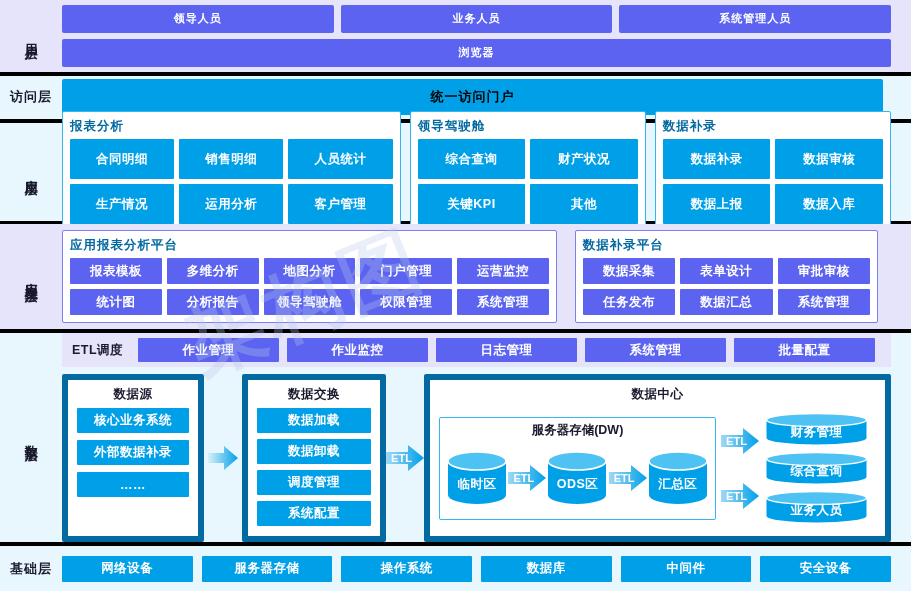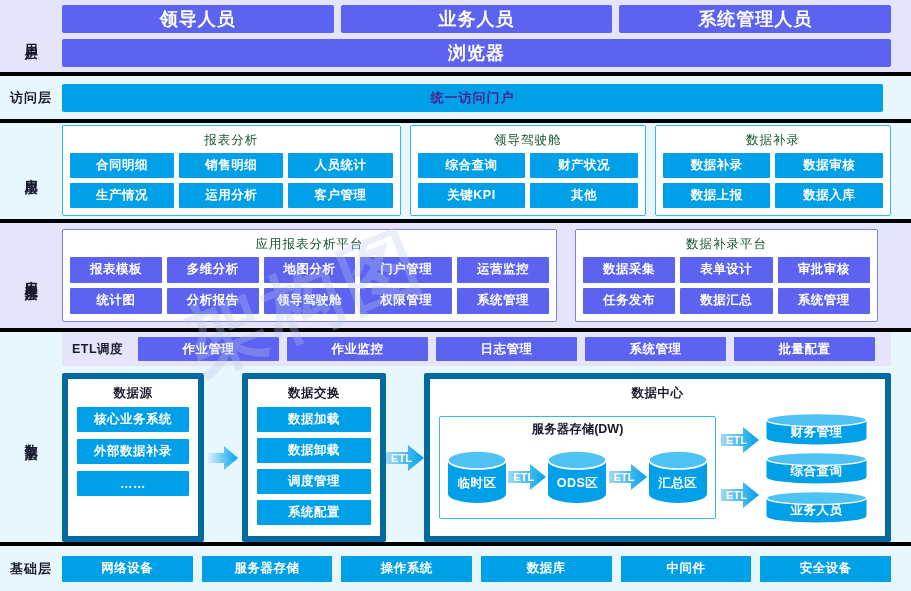--- a/index.html
+++ b/index.html
@@ -29,52 +29,52 @@
   .sep{height:4px;background:#000000;width:100%;}
 
   
   .lav-bg{background:#e6e4fb;}
   .blue-bg{background:#e8f6fd;}
 
   
   #user-band{height:74px;}
   .user-row{display:flex;gap:7px;padding-right:20px;}
   .pill-purple{
-    background:#5b63f0;color:#ffffff;font-size:18px;font-weight:600;
+    background:#5b63f0;color:#ffffff;font-size:11px;font-weight:600;
     display:flex;align-items:center;justify-content:center;
     height:28px;border-radius:2px;letter-spacing:1px;
   }
   .user-top{margin-bottom:6px;}
   .user-top .pill-purple{flex:1;}
   .user-bottom .pill-purple{flex:1;}
 
   
   #access-band{height:44px;}
   .pill-cyan-wide{
-    background:#00a0e9;color:#4c1d95;font-size:13px;font-weight:600;
-    height:28px;display:flex;align-items:center;justify-content:center;
+    background:#00a0e9;color:#000000;font-size:13px;font-weight:600;
+    height:36px;display:flex;align-items:center;justify-content:center;
     margin-right:28px;border-radius:2px;letter-spacing:1px;
   }
 
   
   #app-band{height:98px;}
   .app-groups{display:flex;gap:9px;padding-right:20px;align-items:stretch;}
   .panel{
     background:#ffffff;border:1px solid #35b6ef;border-radius:2px;
     padding:4px 7px 7px 7px;box-sizing:border-box;
     display:flex;flex-direction:column;
   }
   .panel-title{
-    text-align:center;font-size:12.5px;color:#14532d;font-weight:400;
+    text-align:left;font-size:12.5px;color:#0369a1;font-weight:700;
     padding:2px 0 4px 0;letter-spacing:1px;
   }
   .btn-grid{display:grid;gap:5px;}
   .btn-cyan{
     background:#00a0e9;color:#ffffff;font-size:12.5px;font-weight:600;
-    height:25px;display:flex;align-items:center;justify-content:center;
+    height:40px;display:flex;align-items:center;justify-content:center;
     border-radius:1px;letter-spacing:0.5px;
   }
   .btn-purple{
     background:#5b63f0;color:#ffffff;font-size:12.5px;font-weight:600;
     height:25px;display:flex;align-items:center;justify-content:center;
     border-radius:1px;letter-spacing:0.5px;
   }
   #app-grp-0{flex:3.02;}
   #app-grp-0 .btn-grid{grid-template-columns:repeat(3,1fr);}
   #app-grp-1{flex:2.06;}

